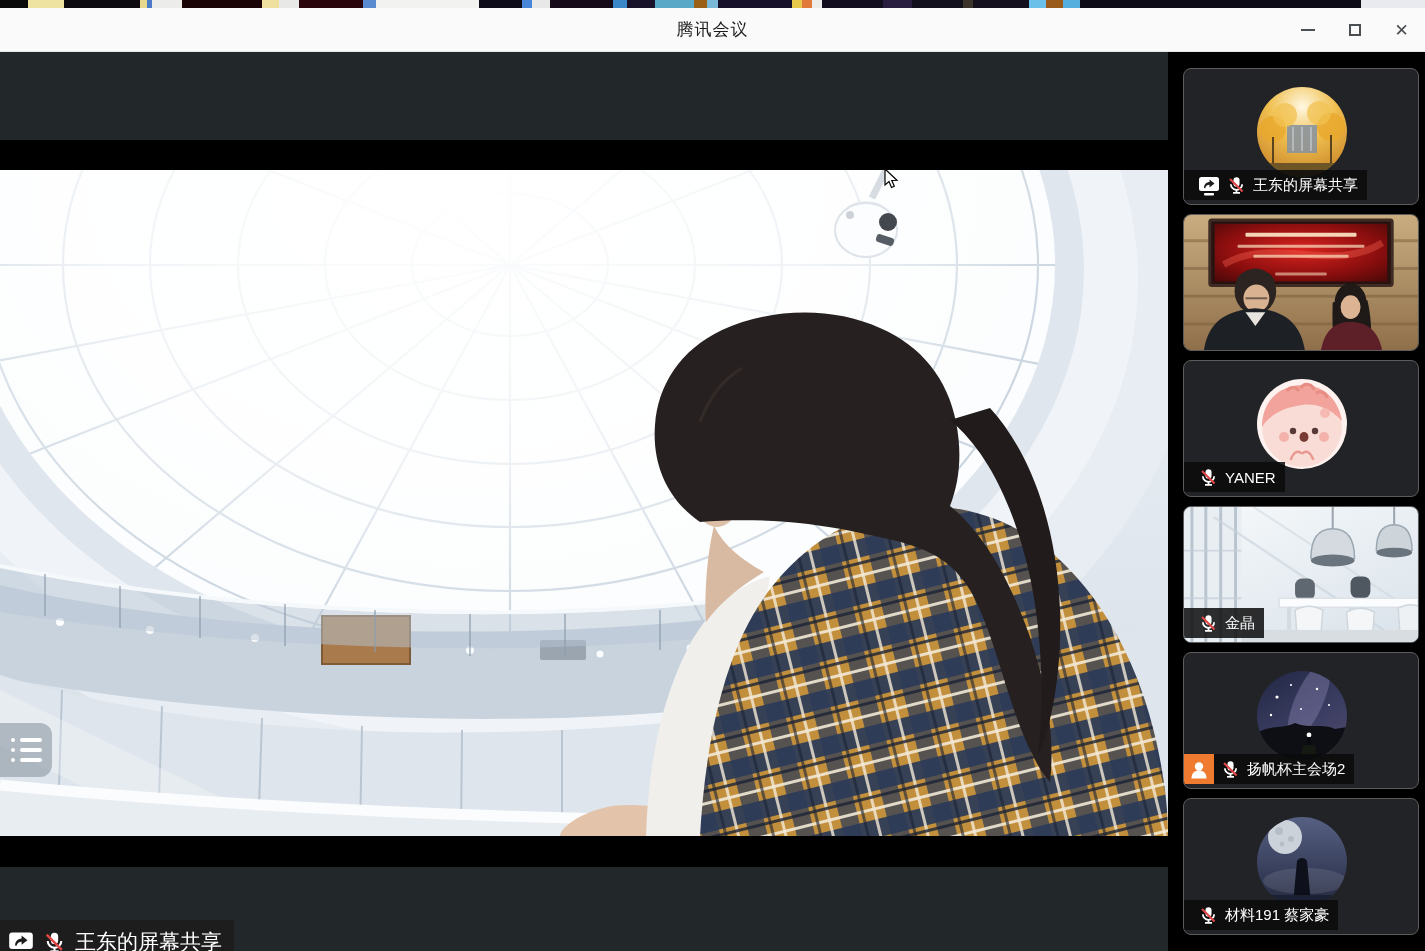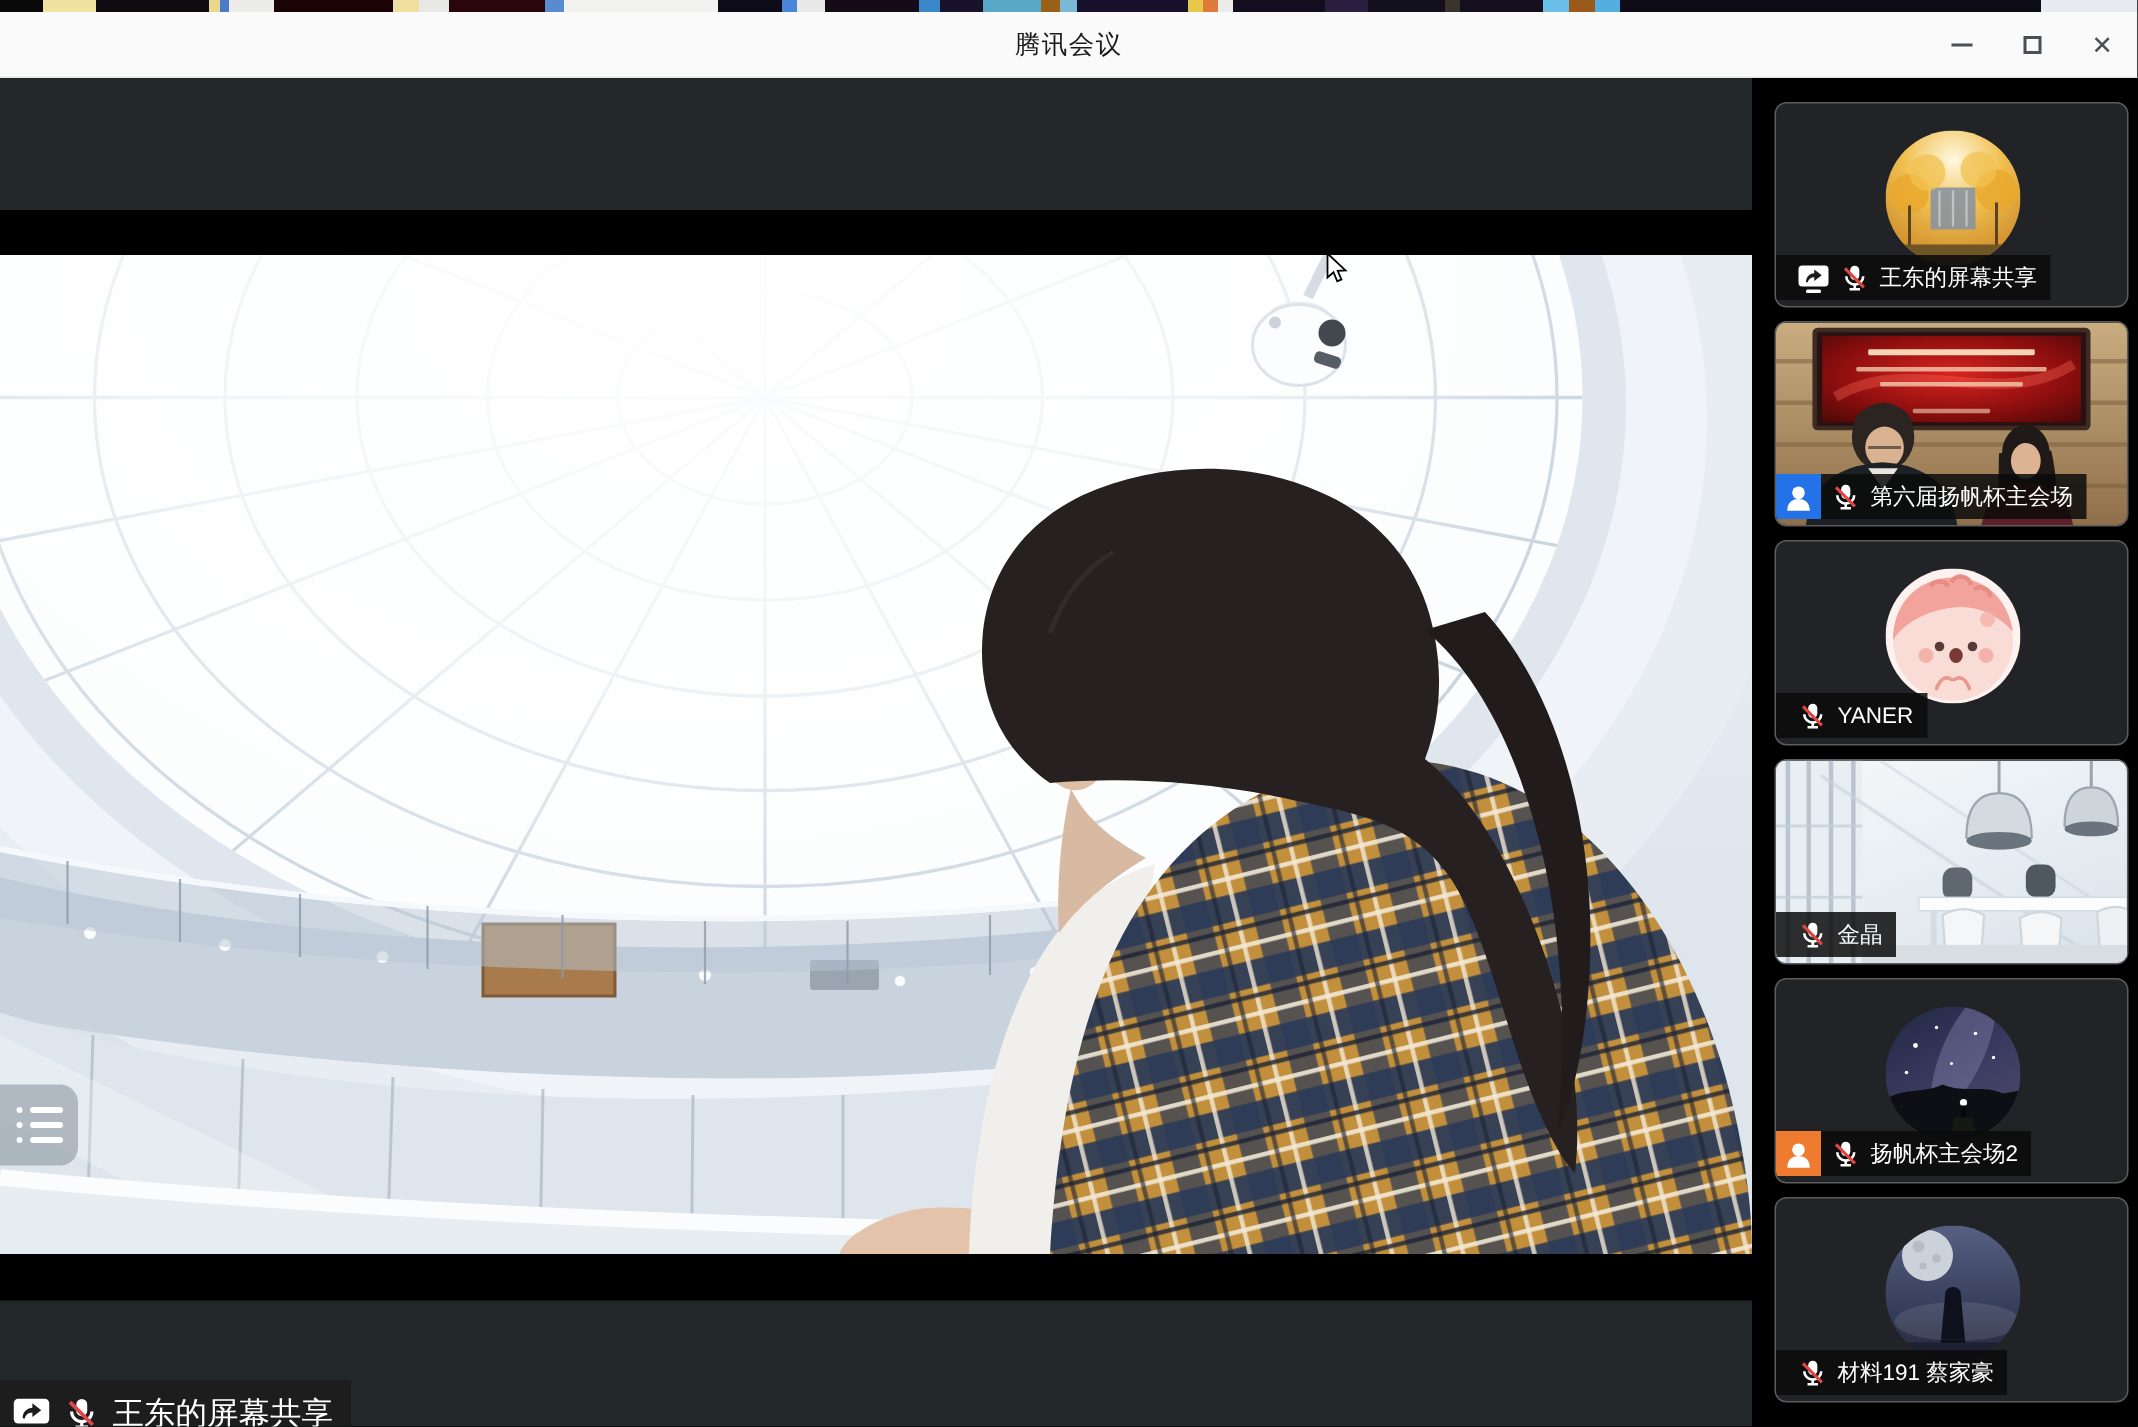--- a/index.html
+++ b/index.html
@@ -344,31 +344,20 @@
             <path d="M20,137 C24,108 42,96 72,94 C102,96 118,110 122,137 Z" fill="#1d2126"></path>
             <path d="M62,98 L72,112 L82,98 Z" fill="#e8e4de"></path>
           </g>
           <g>
             <path d="M150,88 C149,118 151,128 155,137 L188,137 C190,118 188,98 185,86 Z" fill="#1f1a18"></path>
             <ellipse cx="168" cy="88" rx="16" ry="19" fill="#1f1a18"></ellipse>
             <ellipse cx="168" cy="93" rx="10" ry="12" fill="#dcb493"></ellipse>
             <path d="M138,137 C142,116 152,108 168,108 C186,108 196,118 200,137 Z" fill="#5e2028"></path>
           </g>
         </svg>
-        <div class="tile-label">
-          <span class="role-badge" style="background:#2472e8">
-            <svg width="22" height="21" viewBox="0 0 22 21">
-                <use href="#person-glyph"></use>
-              </svg>
-          </span>
-          <svg width="21" height="20" viewBox="0 0 24 23">
-              <use href="#mic-muted"></use>
-            </svg>
-          <span class="nm">第六届扬帆杯主会场</span>
-        </div>
       </div>
 
       <div class="tile">
         <svg class="avatar" viewBox="0 0 90 90">
           <rect width="90" height="90" fill="#fdf2ef"></rect>
           <circle cx="45" cy="48" r="40" fill="#f9dcd6"></circle>
           <path d="M5,48 C5,20 25,6 45,6 C68,6 82,22 85,42 C74,30 60,24 45,26 C28,28 12,36 5,48 Z" fill="#f2a39b"></path>
           <path d="M30,12 a7,7 0 0 1 12,0 M44,9 a7,7 0 0 1 13,2 M59,14 a7,7 0 0 1 11,5" stroke="#e88d84" stroke-width="3" fill="none"></path>
           <circle cx="68" cy="34" r="5" fill="#f4b6ae" opacity="0.9"></circle>
           <circle cx="36" cy="52" r="3.2" fill="#5a3a38"></circle>

